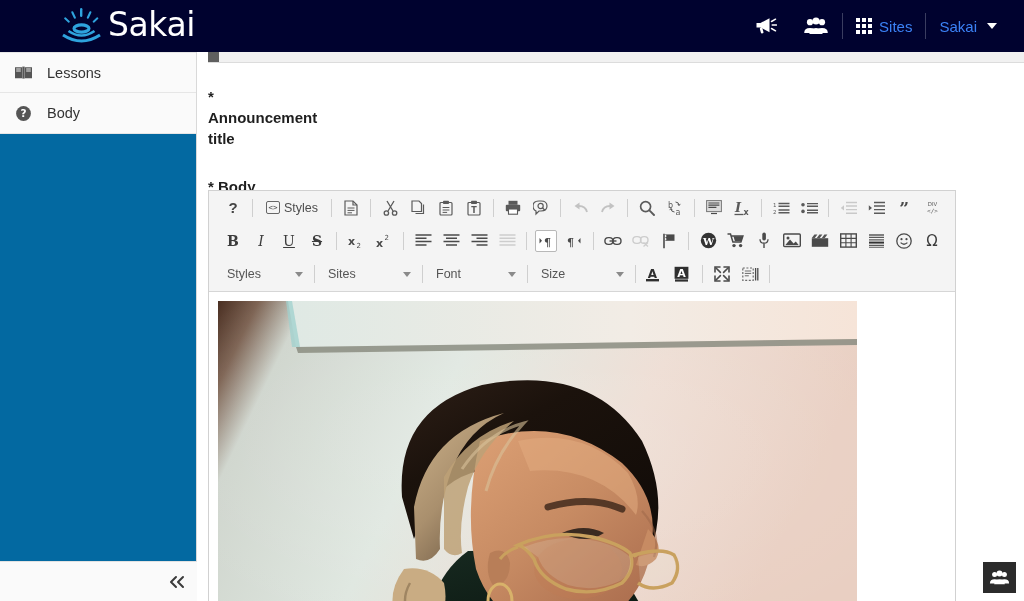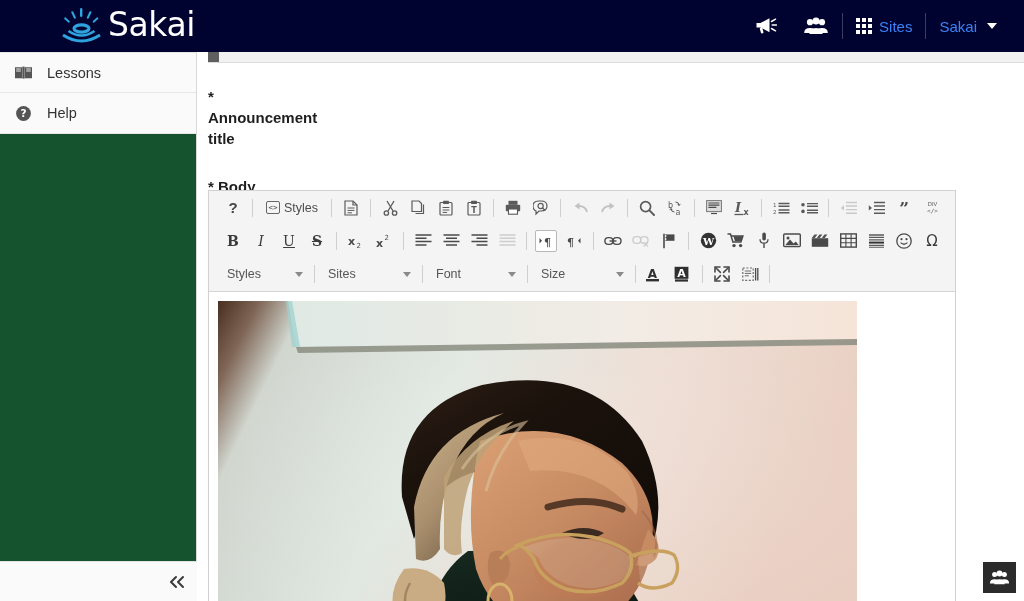--- a/index.html
+++ b/index.html
@@ -32,21 +32,21 @@
   .caret-d {
     width:0;height:0;border-left:5px solid transparent;border-right:5px solid transparent;
     border-top:6px solid #fff; margin-left:3px;
   }
   .grid-icon { display:grid; grid-template-columns:repeat(3,4px); grid-gap:2px; }
   .grid-icon i { width:4px; height:4px; background:#fff; display:block; }
 
   
   #sidebar {
     position:absolute; top:52px; left:0; width:197px; height:549px;
-    background:#14532d; border-right:1px solid #d9d9d9; z-index:30;
+    background:#0369a1; border-right:1px solid #d9d9d9; z-index:30;
   }
   .side-item {
     display:flex; align-items:center; gap:13px; height:41px;
     padding-left:12px; border-bottom:1px solid #e6e6e6;
     font-size:14.5px; color:#333; cursor:pointer; background:#fafafa;
   }
   .side-item:first-child { border-top:1px solid #e6e6e6; }
   .side-ico { width:22px; display:flex; justify-content:center; color:#4a4a4a; }
   .side-collapse {
     position:absolute; bottom:0; left:0; width:197px; height:40px;
@@ -209,21 +209,21 @@
   </div>
 
 
   <div class="side-item">
     <span class="side-ico">
       <svg width="17" height="17" viewBox="0 0 17 17">
         <circle cx="8.5" cy="8.5" r="7.4" fill="#555"></circle>
         <text x="8.5" y="12.4" font-family="DejaVu Sans, sans-serif" font-size="10.5" font-weight="bold" fill="#fff" text-anchor="middle">?</text>
       </svg>
     </span>
-    <span>Help</span>
+    <span>Body</span>
   </div>
 
   <div class="side-collapse">
     <span>
       <svg width="20" height="14" viewBox="0 0 20 14">
         <path d="M9 2 L4 7 L9 12 M16 2 L11 7 L16 12" stroke="#3b3b3b" stroke-width="2" fill="none" stroke-linecap="round" stroke-linejoin="round"></path>
       </svg>
     </span>
   </div>
 </div>

